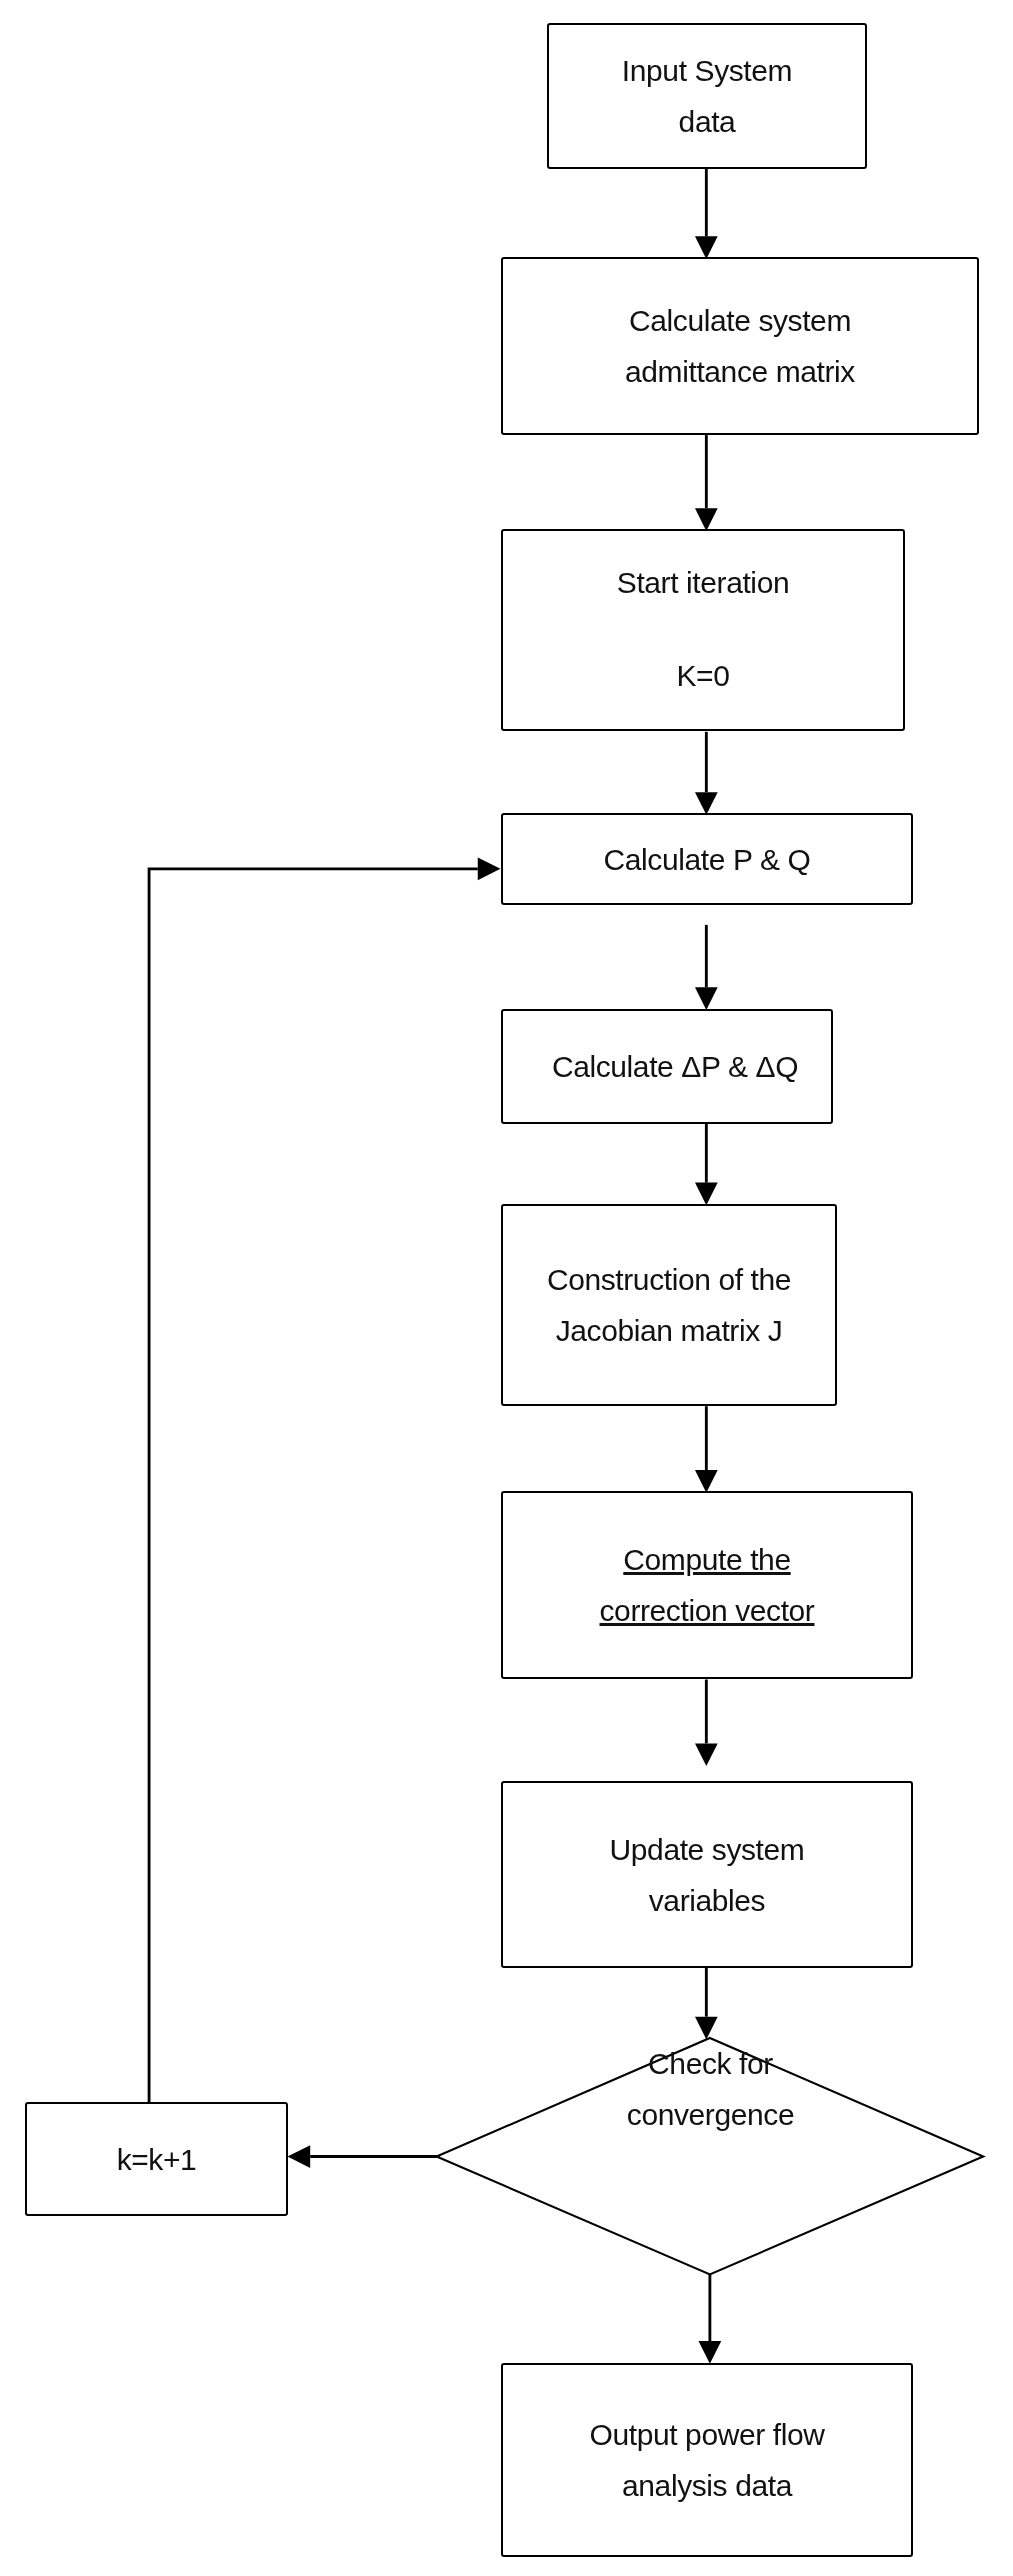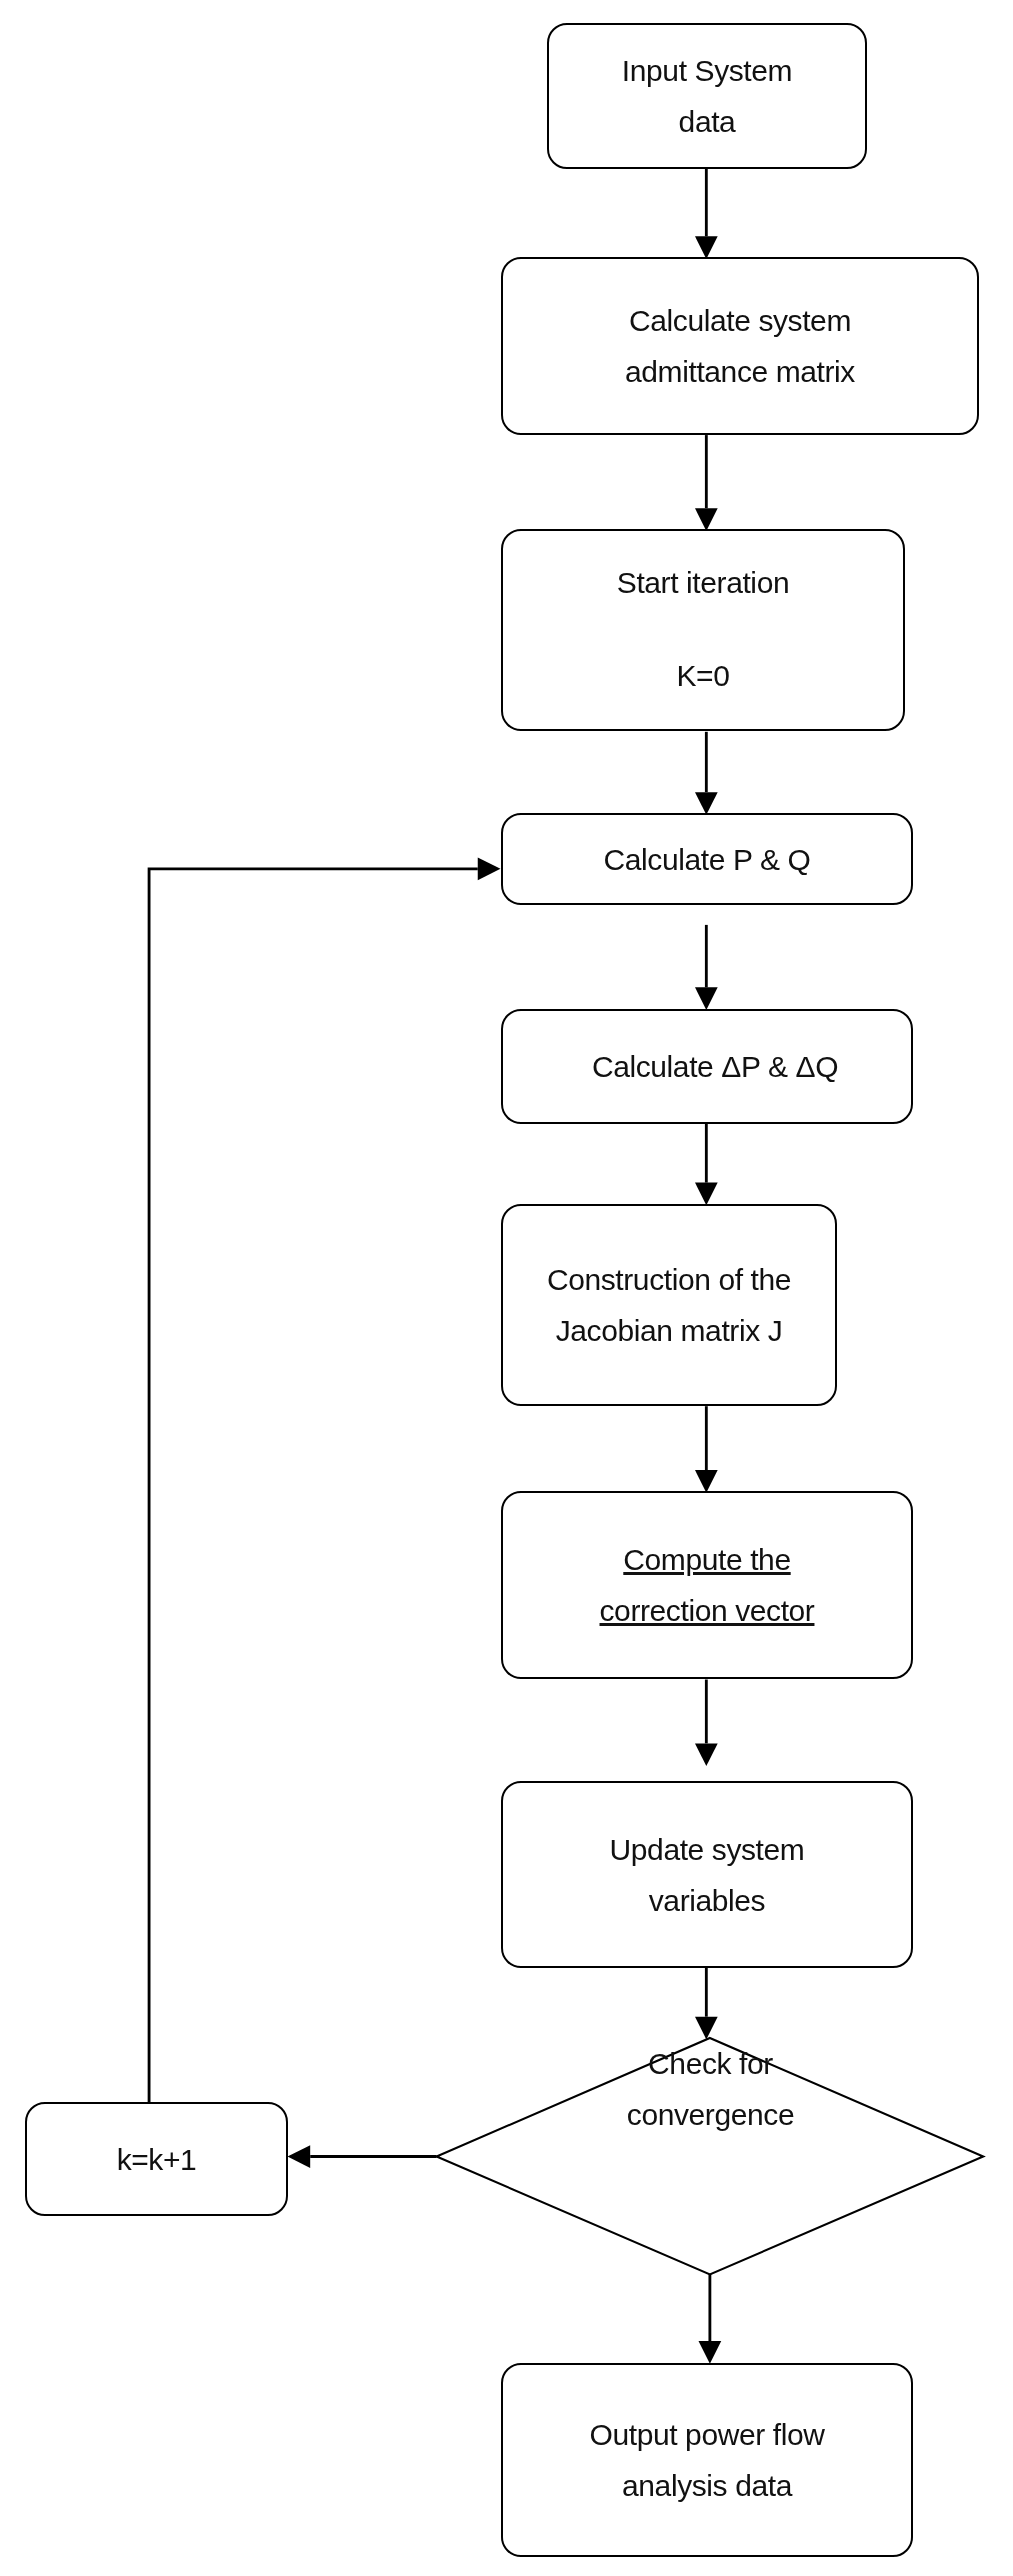--- a/index.html
+++ b/index.html
@@ -19,21 +19,21 @@
   .connectors {
     position: absolute;
     left: 0; top: 0;
     width: 1013px;
     height: 2576px;
   }
   .node {
     position: absolute;
     box-sizing: border-box;
     border: 2.8px solid #000000;
-    border-radius: 20px;
+    border-radius: 3px;
     background: #ffffff;
     display: flex;
     align-items: center;
     justify-content: center;
   }
   .node .label,
   .diamond-label .label {
     display: block;
     white-space: pre-line;
     text-align: center;
@@ -41,21 +41,21 @@
     line-height: 1.7;
     letter-spacing: -0.4px;
     color: #111111;
   }
   
   .n-input       { left: 547px; top: 23px;   width: 320px; height: 146px; }
   .n-admittance  { left: 501px; top: 257px;  width: 478px; height: 178px; }
   .n-start       { left: 501px; top: 529px;  width: 404px; height: 202px; }
   .n-start .label{ line-height: 1.55; }
   .n-calcpq      { left: 501px; top: 813px; width: 412px; height: 92px; }
-  .n-calcdpdq    { left: 501px; top: 1009px; width: 412px; height: 115px; padding-left: 16px; }
+  .n-calcdpdq    { left: 501px; top: 1009px; width: 332px; height: 115px; padding-left: 16px; }
   .n-jacobian    { left: 501px; top: 1204px; width: 336px; height: 202px; }
   .n-correction  { left: 501px; top: 1491px; width: 412px; height: 188px; text-decoration: underline; }
   .n-update      { left: 501px; top: 1765px; width: 412px; height: 187px; margin-top: 16px; }
   .n-output      { left: 501px; top: 2363px; width: 412px; height: 194px; }
   .n-increment   { left: 25px;  top: 2102px; width: 263px; height: 114px; }
   
   .diamond-label {
     position: absolute;
     left: 437px; top: 2038px;
     width: 547px; height: 237px;

